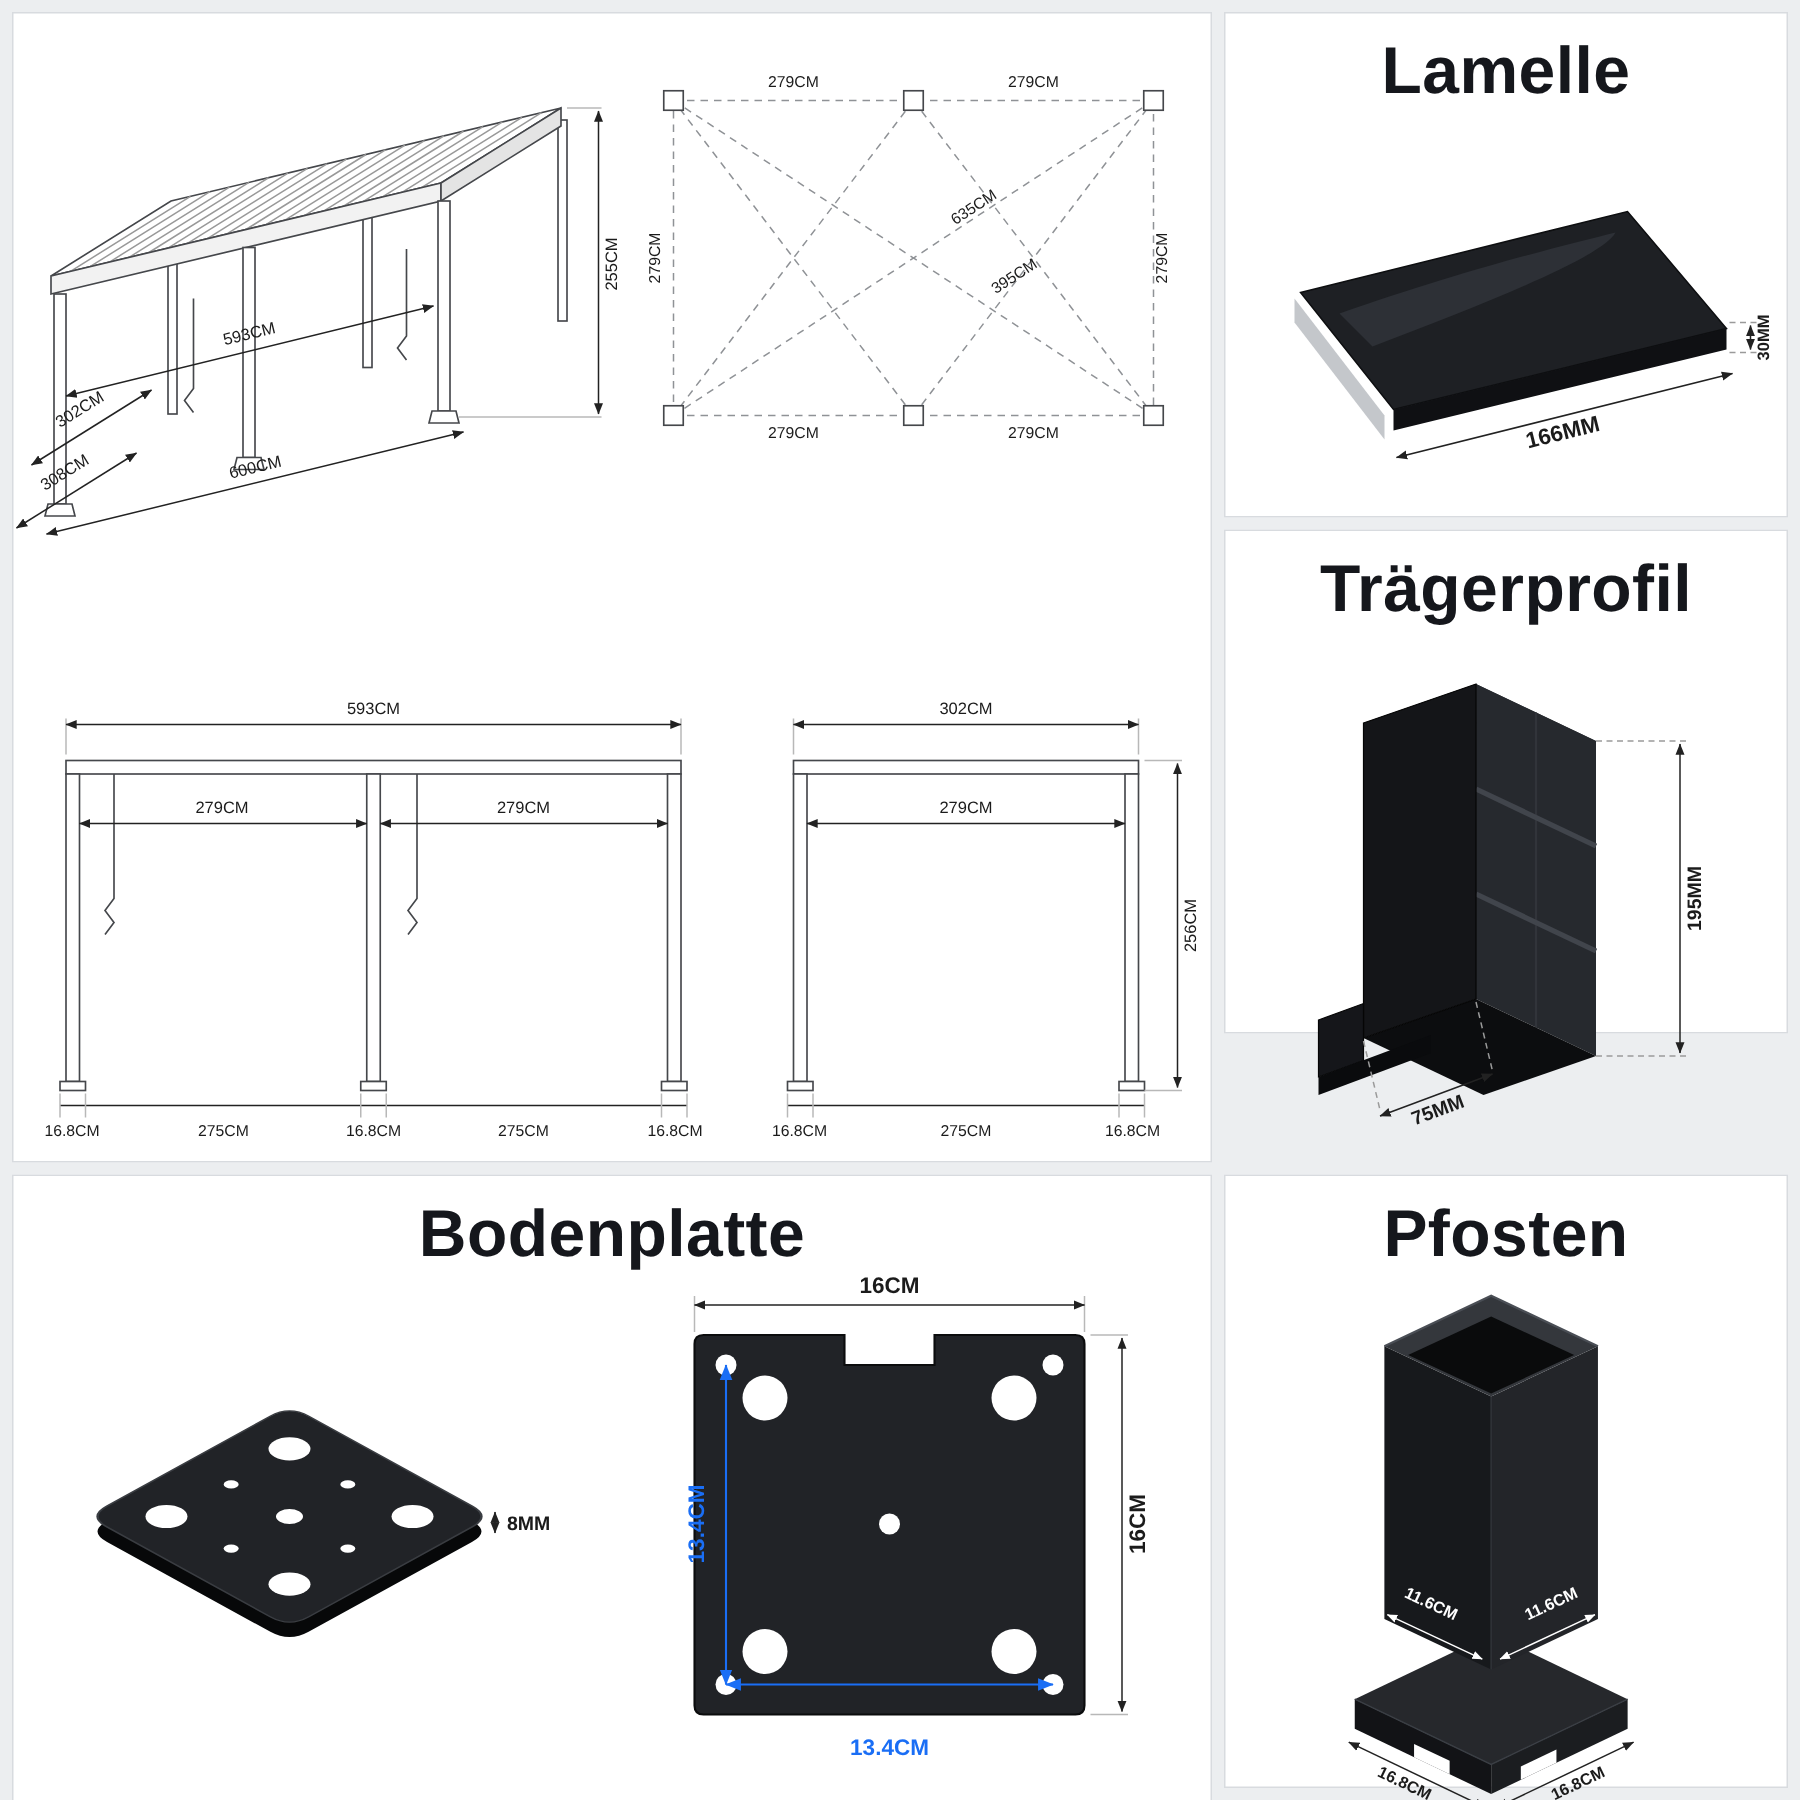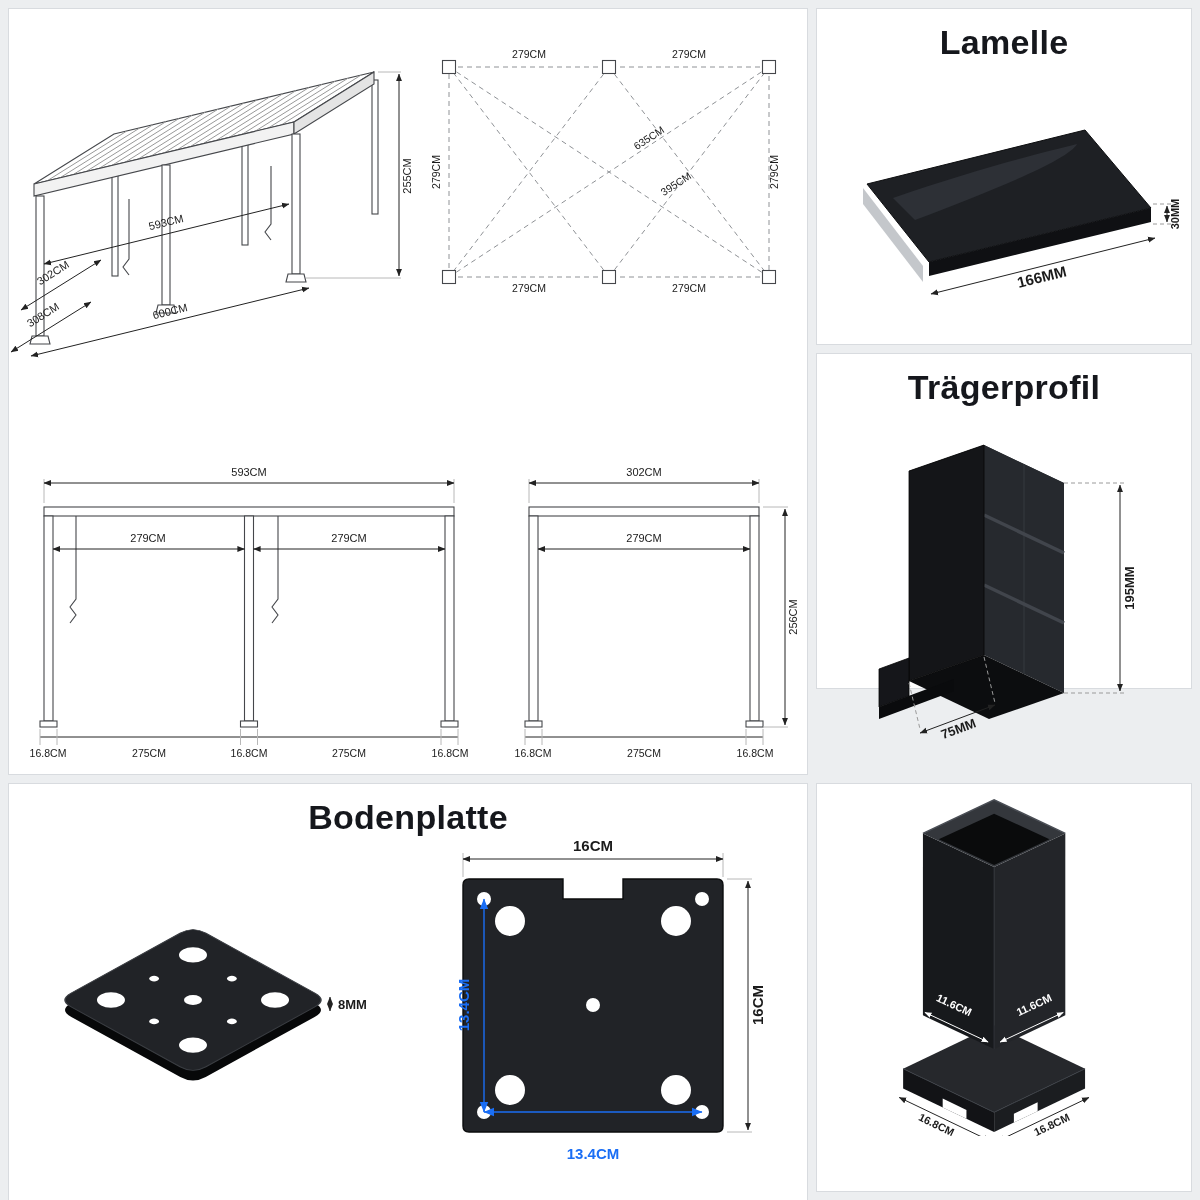--- a/index.html
+++ b/index.html
@@ -10,21 +10,21 @@
     position: relative;
     overflow: hidden;
   }
   .card {
     position: absolute;
     background: #ffffff;
     border: 1px solid #d8dbdf;
   }
   .card-title {
     text-align: center;
-    font-size: 34px;
+    font-size: 44px;
     font-weight: 800;
     color: #15171c;
     padding-top: 14px;
     letter-spacing: 0.3px;
   }
   svg { display: block; }
   svg text { font-family: "Liberation Sans", sans-serif; }
   .dim  { font-size: 11px; fill: #1b1b1b; text-anchor: middle; }
   .dim10 { font-size: 10.5px; fill: #1b1b1b; text-anchor: middle; }
   .dimb { font-weight: bold; }
@@ -307,20 +307,21 @@
       <line x1="466" y1="62" x2="466" y2="275" class="dlb" marker-start="url(#mB)" marker-end="url(#mB)"></line>
       <text class="blue" transform="translate(451,168) rotate(-90)">13.4CM</text>
 
       <line x1="466" y1="275" x2="684" y2="275" class="dlb" marker-start="url(#mB)" marker-end="url(#mB)"></line>
       <text class="blue" x="575" y="322">13.4CM</text>
     </g>
   </svg>
 </div>
 
 <div class="card" style="left:816px; top:783px; width:376px; height:409px;">
+  <div class="card-title">Pfosten</div>
   <svg width="360" height="352" viewBox="0 0 360 356" style="margin:0 auto;">
     <g>
       <polygon points="170,244 262,288 170,332 78,288" fill="#26282c"></polygon>
       <polygon points="78,288 170,332 170,352 78,308" fill="#121316"></polygon>
       <polygon points="170,332 262,288 262,308 170,352" fill="#1b1d20"></polygon>
       <path d="M78,288 L170,332 L262,288" stroke="#3a3e44" stroke-width="1" fill="none"></path>
       <polygon points="118,327.2 142,338.6 142,329.6 118,318.2" fill="#ffffff"></polygon>
       <polygon points="190,342.4 214,330.9 214,321.9 190,333.4" fill="#ffffff"></polygon>
     </g>
     <g>

